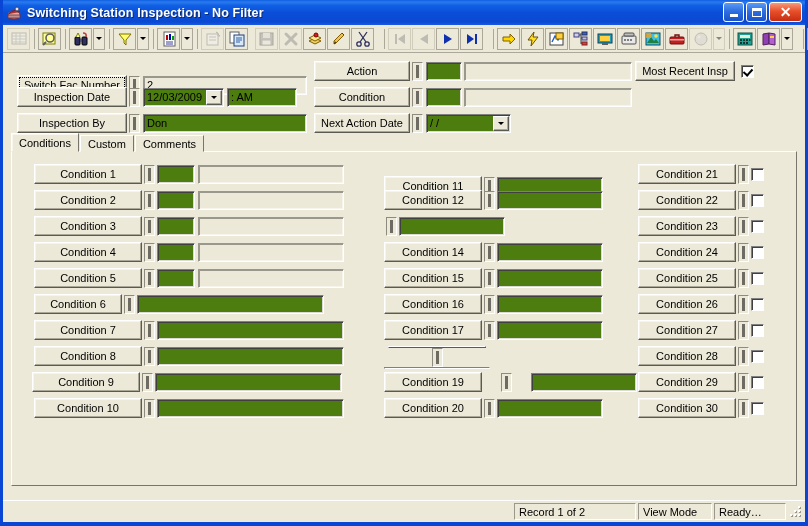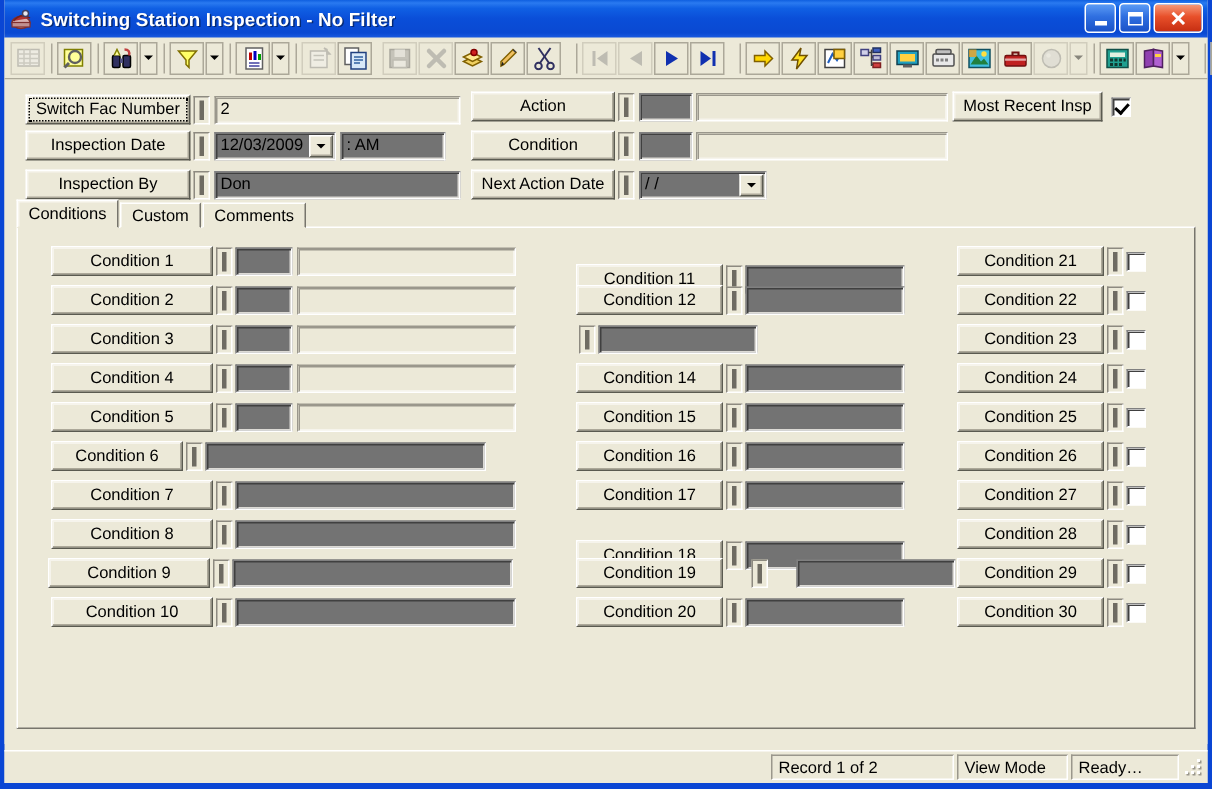--- a/index.html
+++ b/index.html
@@ -159,21 +159,21 @@
     overflow: hidden;
     height: 20px;
   }
   .btn3d.focus {
     outline: 1px dotted #000;
     outline-offset: -3px;
   }
 
   
   .inp {
-    background: #737373;
+    background: #4d7c0f;
     border: 1px solid;
     border-color: #808080 #ffffff #ffffff #808080;
     box-shadow: inset 1px 1px 0 #404040, inset -1px -1px 0 #dcdad5;
     box-sizing: border-box;
     height: 19px;
     font-size: 11px;
     color: #000;
     display: flex;
     align-items: center;
     padding-left: 3px;
@@ -654,21 +654,21 @@
     <div class="tb-btn">
       
     </div>
 
   </div>
 
   <div id="body">
 
     <div id="header-fields">
 
-      <div class="frow" style="left:6px; top:4px;">
+      <div class="frow" style="left:6px; top:16px;">
         <div class="btn3d lbl focus" style="width:110px;">Switch Fac Number</div>
         <div class="handle"></div>
         <div class="inp disabled" style="width:164px;">2</div>
       </div>
 
       <div class="frow" style="left:6px; top:28px;">
         <div class="btn3d lbl" style="width:110px;">Inspection Date</div>
         <div class="handle"></div>
         <div class="inp" style="width:81px; position:relative; padding-right:17px;">
           <span>12/03/2009</span>
@@ -830,21 +830,21 @@
           <div class="handle"></div>
           <div class="inp" style="width:106px;"></div>
         </div>
 
         <div class="cond-row" style="left:372px; top:156px;">
           <div class="btn3d" style="width:98px;">Condition 17</div>
           <div class="handle"></div>
           <div class="inp" style="width:106px;"></div>
         </div>
 
-        <div class="cond-row" style="left:372px; top:196px;">
+        <div class="cond-row" style="left:372px; top:182px;flex-direction:column;">
           <div class="btn3d" style="width:98px;">Condition 18</div>
           <div class="handle"></div>
           <div class="inp" style="width:106px;"></div>
         </div>
 
         <div class="cond-row" style="left:372px; top:208px;gap:17px;">
           <div class="btn3d" style="width:98px;">Condition 19</div>
           <div class="handle"></div>
           <div class="inp" style="width:106px;"></div>
         </div>

